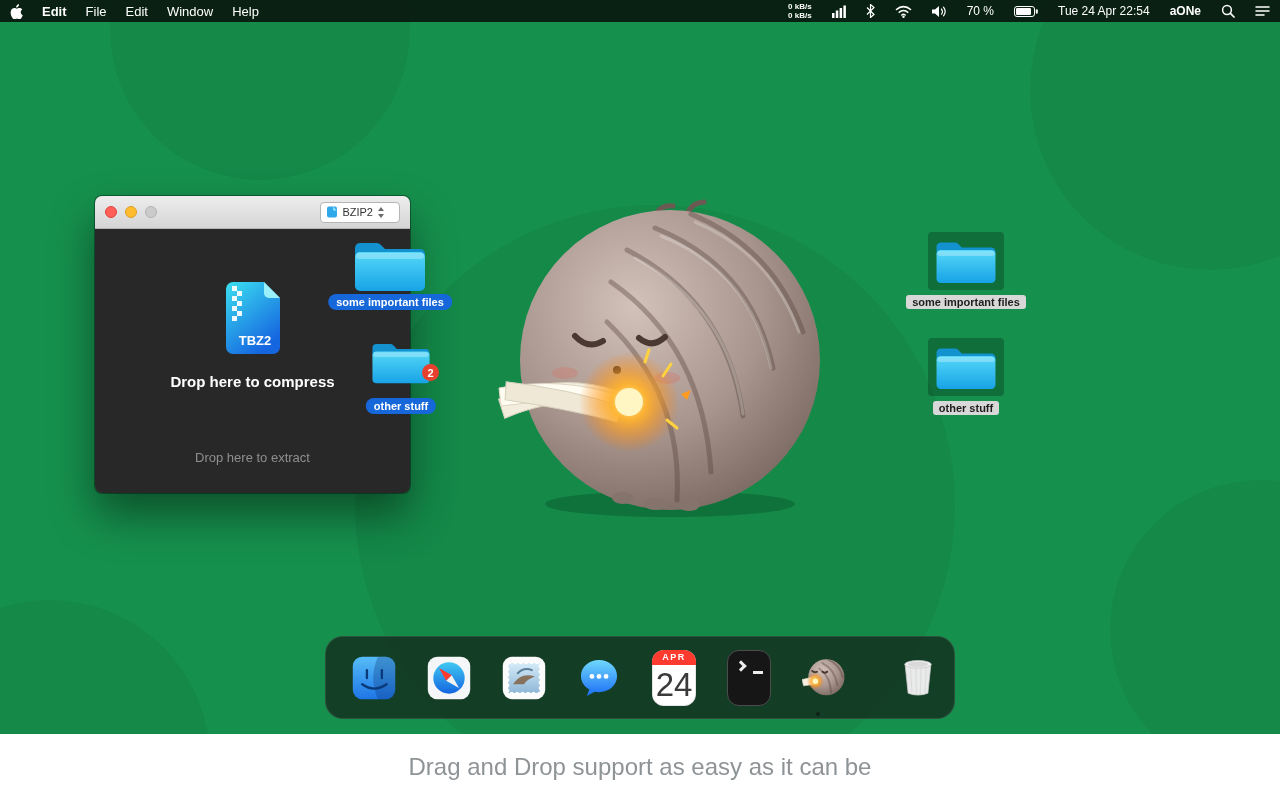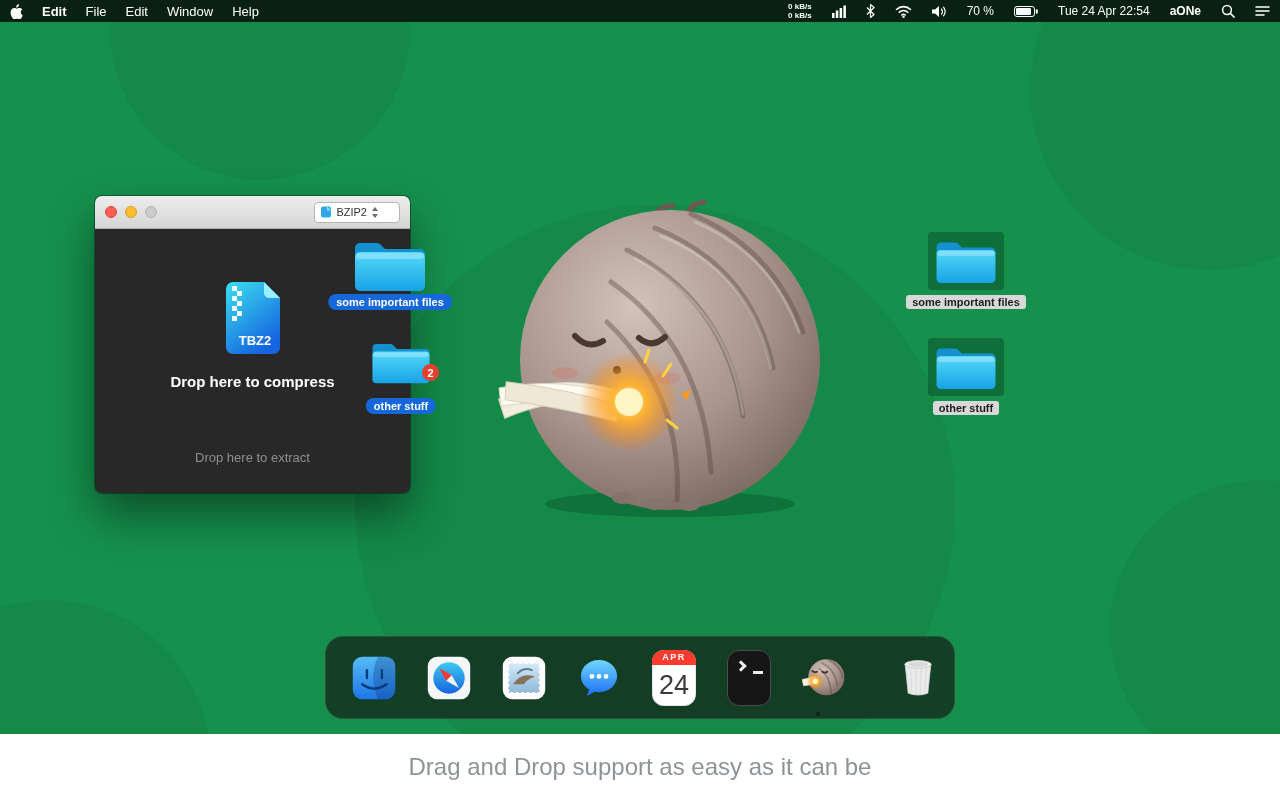--- a/index.html
+++ b/index.html
@@ -25,21 +25,21 @@
   .titlebar { height:33px; background:linear-gradient(#ededed,#d5d5d5);
     border-radius:7px 7px 0 0; border-bottom:1px solid #b3b3b3;
     display:flex; align-items:center; padding:0 10px; }
   .traffic { display:flex; gap:8px; }
   .light { width:12px; height:12px; border-radius:50%; }
   .light.red { background:#ff5f57; border:1px solid #e0443e; }
   .light.yellow { background:#febc2e; border:1px solid #dea123; }
   .light.gray { background:#cbcbcb; border:1px solid #b3b3b3; }
   .format-dd { margin-left:auto; display:flex; align-items:center; gap:4px;
     background:#fff; border:1px solid #b5b5b5; border-radius:4px;
-    height:21px; padding:0 20px 0 5px; font-size:11px; color:#333; cursor:default; }
+    height:21px; padding:0 14px 0 5px; font-size:11px; color:#333; cursor:default; }
   .window-body { position:absolute; top:33px; left:0; right:0; bottom:0;
     background:#282828; border-radius:0 0 7px 7px; }
   .tbz-wrap { position:absolute; left:50%; top:53px; transform:translateX(-50%); }
   .drop-compress { position:absolute; top:144px; width:100%; text-align:center;
     color:#ffffff; font-size:15px; font-weight:bold; }
   .drop-extract { position:absolute; top:221px; width:100%; text-align:center;
     color:#8f8f8f; font-size:13px; font-weight:normal; }
 
   
   .drag-folder { position:absolute; z-index:15; }
@@ -69,21 +69,21 @@
     align-items:center; justify-content:center; cursor:default;padding-left:12px; }
   .dock-divider { width:1px; height:58px; background:rgba(255,255,255,0.22); }
   .run-dot { position:absolute; bottom:-10px; left:50%; transform:translateX(-50%);
     width:4px; height:4px; border-radius:50%; background:rgba(15,28,20,0.85); }
 
   .cal { width:56px; height:56px; background:#fff; border-radius:12px; overflow:hidden;
     display:flex; flex-direction:column; box-shadow:inset 0 0 0 1px rgba(0,0,0,0.10); }
   .cal-head { height:15px; background:#ff3b30; color:#fff; font-size:9px; font-weight:bold;
     display:flex; align-items:center; justify-content:center; letter-spacing:1.5px; }
   .cal-day { flex:1; display:flex; align-items:center; justify-content:center;
-    font-size:27px; color:#3a3a3a; }
+    font-size:33px; color:#3a3a3a; }
 
   .term { width:56px; height:56px; background:#161616; border-radius:12px;
     border:1px solid #4c4c4c; position:relative; }
   .term-chevron { position:absolute; left:9px; top:11px; width:8px; height:8px;
     border-right:3px solid #ececec; border-bottom:3px solid #ececec; transform:rotate(-45deg); }
   .term-underscore { position:absolute; left:25px; top:20px; width:10px; height:3px; background:#ececec; }
 
   
   .caption-bar { position:absolute; left:0; right:0; bottom:0; height:66px; background:#ffffff;
     display:flex; align-items:center; justify-content:center; z-index:40; }

